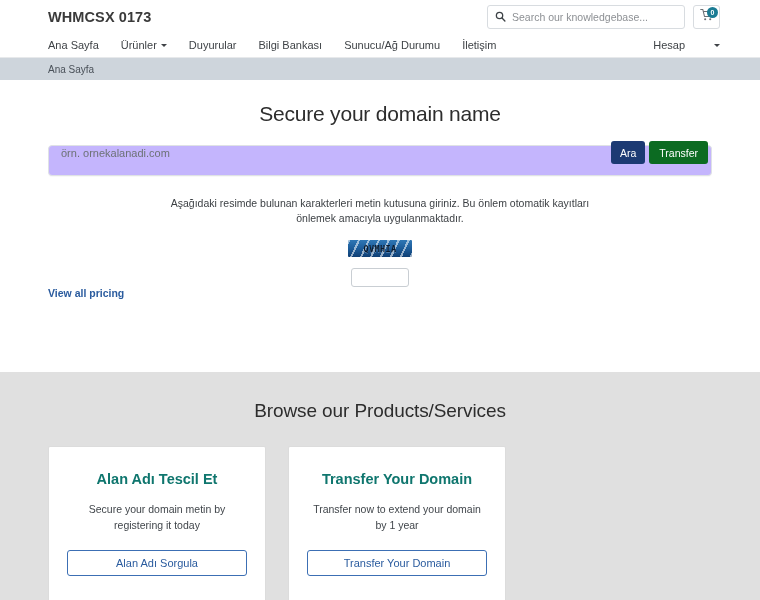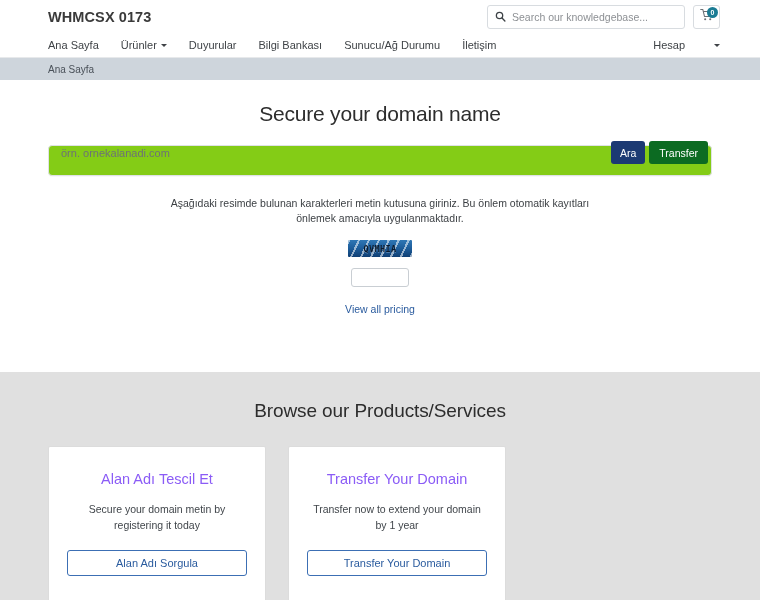--- a/index.html
+++ b/index.html
@@ -141,21 +141,21 @@
     text-align: center;
     font-size: 21px;
     font-weight: 400;
     color: #2d2d2d;
     margin: 0 0 19px 0;
     letter-spacing: -.2px;
   }
   .domain-box {
     border: 1px solid #dfe2e5;
     border-radius: 4px;
-    background: #84cc16;
+    background: #c4b5fd;
     height: 31px;
     display: flex;
     align-items: center;
     padding: 0 3px 16px 0;
     box-shadow: 0 1px 1px rgba(0,0,0,.03);
   }
   .domain-input {
     flex: 1;
     border: 0; outline: 0;
     font-family: "Liberation Sans", sans-serif;
@@ -230,22 +230,23 @@
     border-radius: 3px;
     background: #fff;
     outline: 0;
     font-family: "Liberation Sans", sans-serif;
     font-size: 10px;
     padding: 0 5px;
     color: #333;
   }
   .pricing-link-row {
     display: flex;
-    justify-content: center;
-    margin-top: 16px;
+    justify-content: flex-start;
+    margin-top: 0;
+    font-weight: bold;
   }
   .pricing-link {
     font-size: 10.5px;
     color: #2a5b9e;
     text-decoration: none;
     cursor: pointer;
   }
 
   
   .gray-section {
@@ -269,22 +270,22 @@
   .product-card {
     width: 218px;
     background: #ffffff;
     border: 1px solid #dcdcdc;
     border-radius: 2px;
     padding: 24px 18px 26px 18px;
     text-align: center;
   }
   .pc-title {
     font-size: 14.5px;
-    font-weight: 400;
-    color: #8b5cf6;
+    font-weight: 700;
+    color: #0f766e;
     margin: 0 0 14px 0;
   }
   .pc-desc {
     font-size: 10.5px;
     color: #41464b;
     line-height: 16px;
     margin: 0 0 17px 0;
   }
   .pc-btn {
     display: block;

